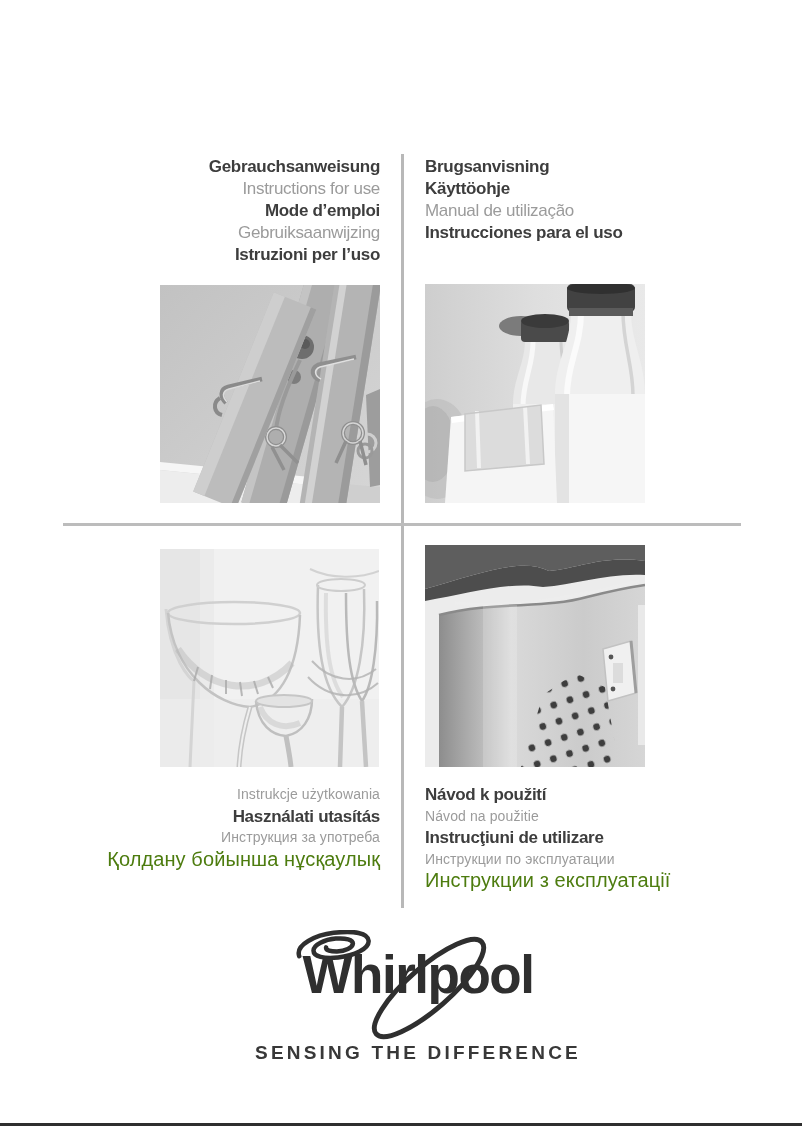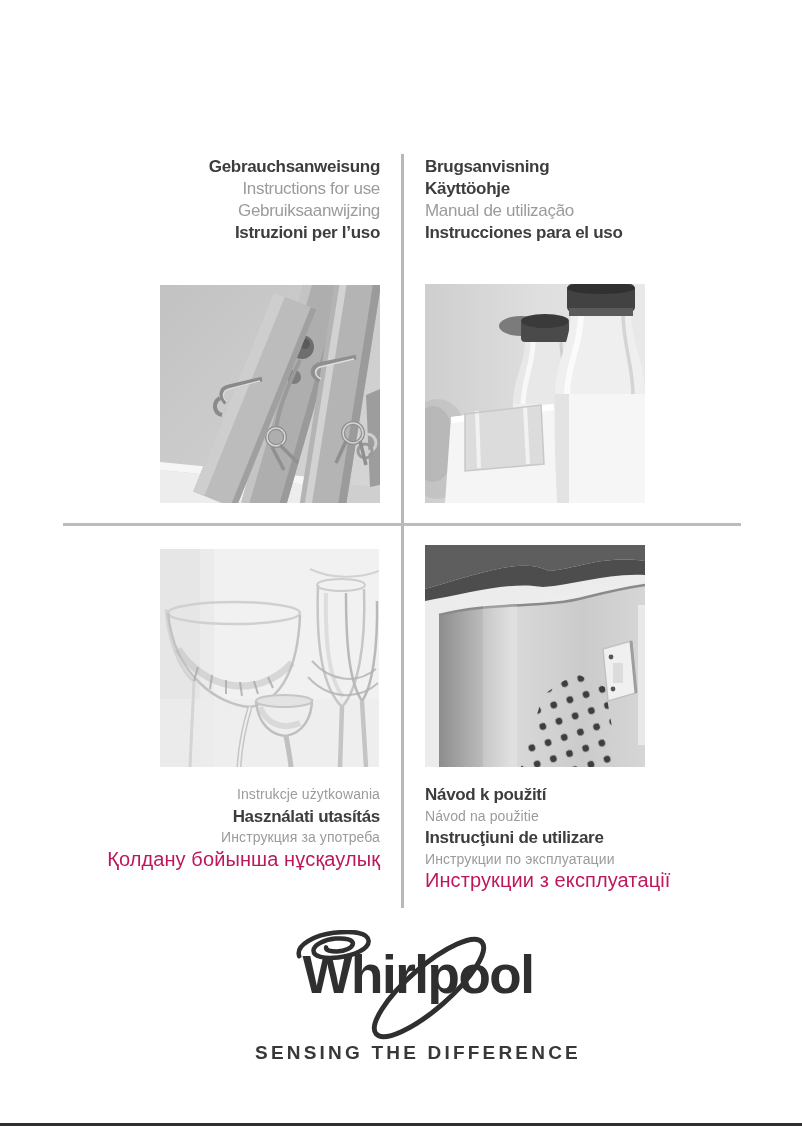--- a/index.html
+++ b/index.html
@@ -20,21 +20,21 @@
   .ln{
     font-size:17px;
     line-height:22px;
     letter-spacing:-0.3px;
     color:#9b9b9b;
     white-space:nowrap;
   }
   .lang-block.bottom .ln{line-height:21.5px;}
   .ln.bold{font-weight:700;color:#3d3d3d;}
   .ln.alt{letter-spacing:0.1px;font-size:14px;}
-  .ln.big{letter-spacing:0.1px;font-size:20px;color:#be185d;}
+  .ln.big{letter-spacing:0.1px;font-size:20px;color:#4d7c0f;}
   
   .v-divider{position:absolute;left:401px;top:154px;width:3px;height:754px;background:#b8b8b8;}
   .h-divider{position:absolute;left:63px;top:523px;width:678px;height:3px;background:#bcbcbc;}
   .bottom-rule{position:absolute;left:0;top:1123px;width:802px;height:3px;background:#2e2e2e;}
   
   .photo{position:absolute;overflow:hidden;}
   .photo svg{display:block;}
   #photo-clothespins{left:160px;top:285px;width:220px;height:218px;}
   #photo-bottles{left:425px;top:284px;width:220px;height:219px;}
   #photo-glasses{left:160px;top:549px;width:219px;height:218px;}
@@ -59,20 +59,21 @@
 </style>
 </head>
 <body>
 
 <div class="page">
 
   <section class="lang-block top">
     <div class="col left">
       <div class="ln bold">Gebrauchsanweisung</div>
       <div class="ln">Instructions for use</div>
+      <div class="ln bold">Mode d’emploi</div>
       <div class="ln">Gebruiksaanwijzing</div>
       <div class="ln bold">Istruzioni per l’uso</div>
     </div>
     <div class="col right">
       <div class="ln bold">Brugsanvisning</div>
       <div class="ln bold">Käyttöohje</div>
       <div class="ln">Manual de utilização</div>
       <div class="ln bold">Instrucciones para el uso</div>
     </div>
   </section>

